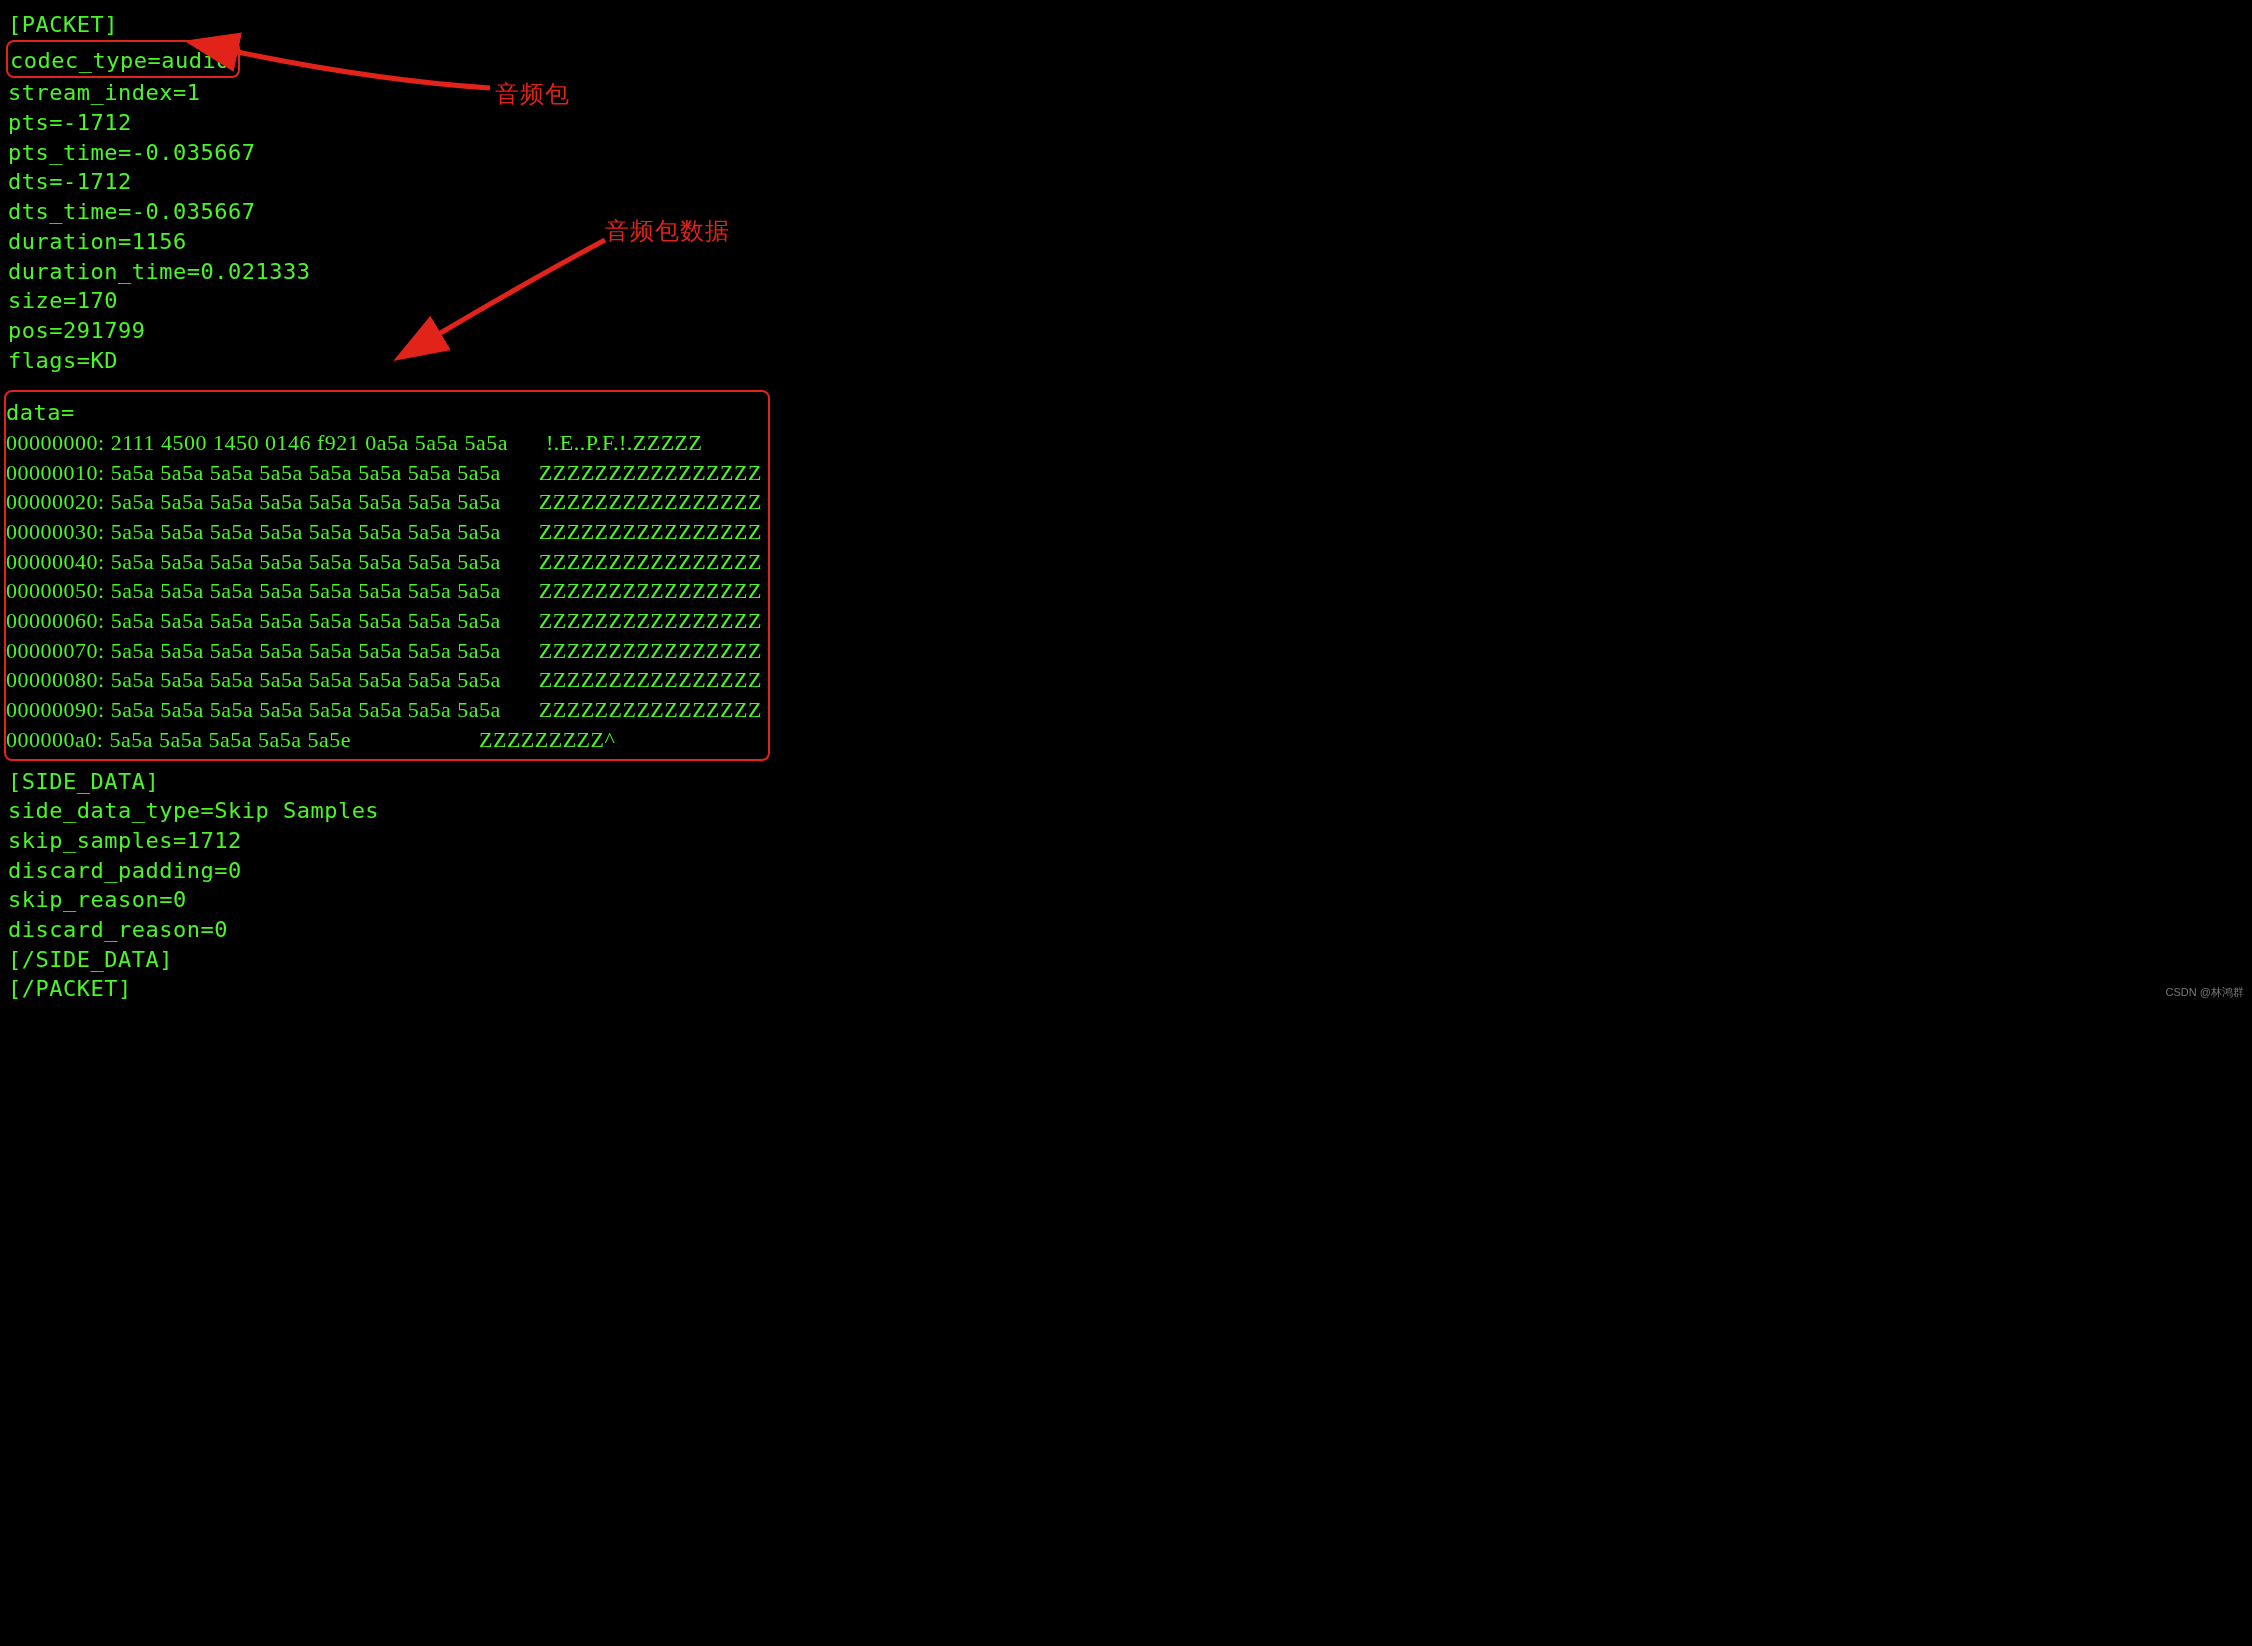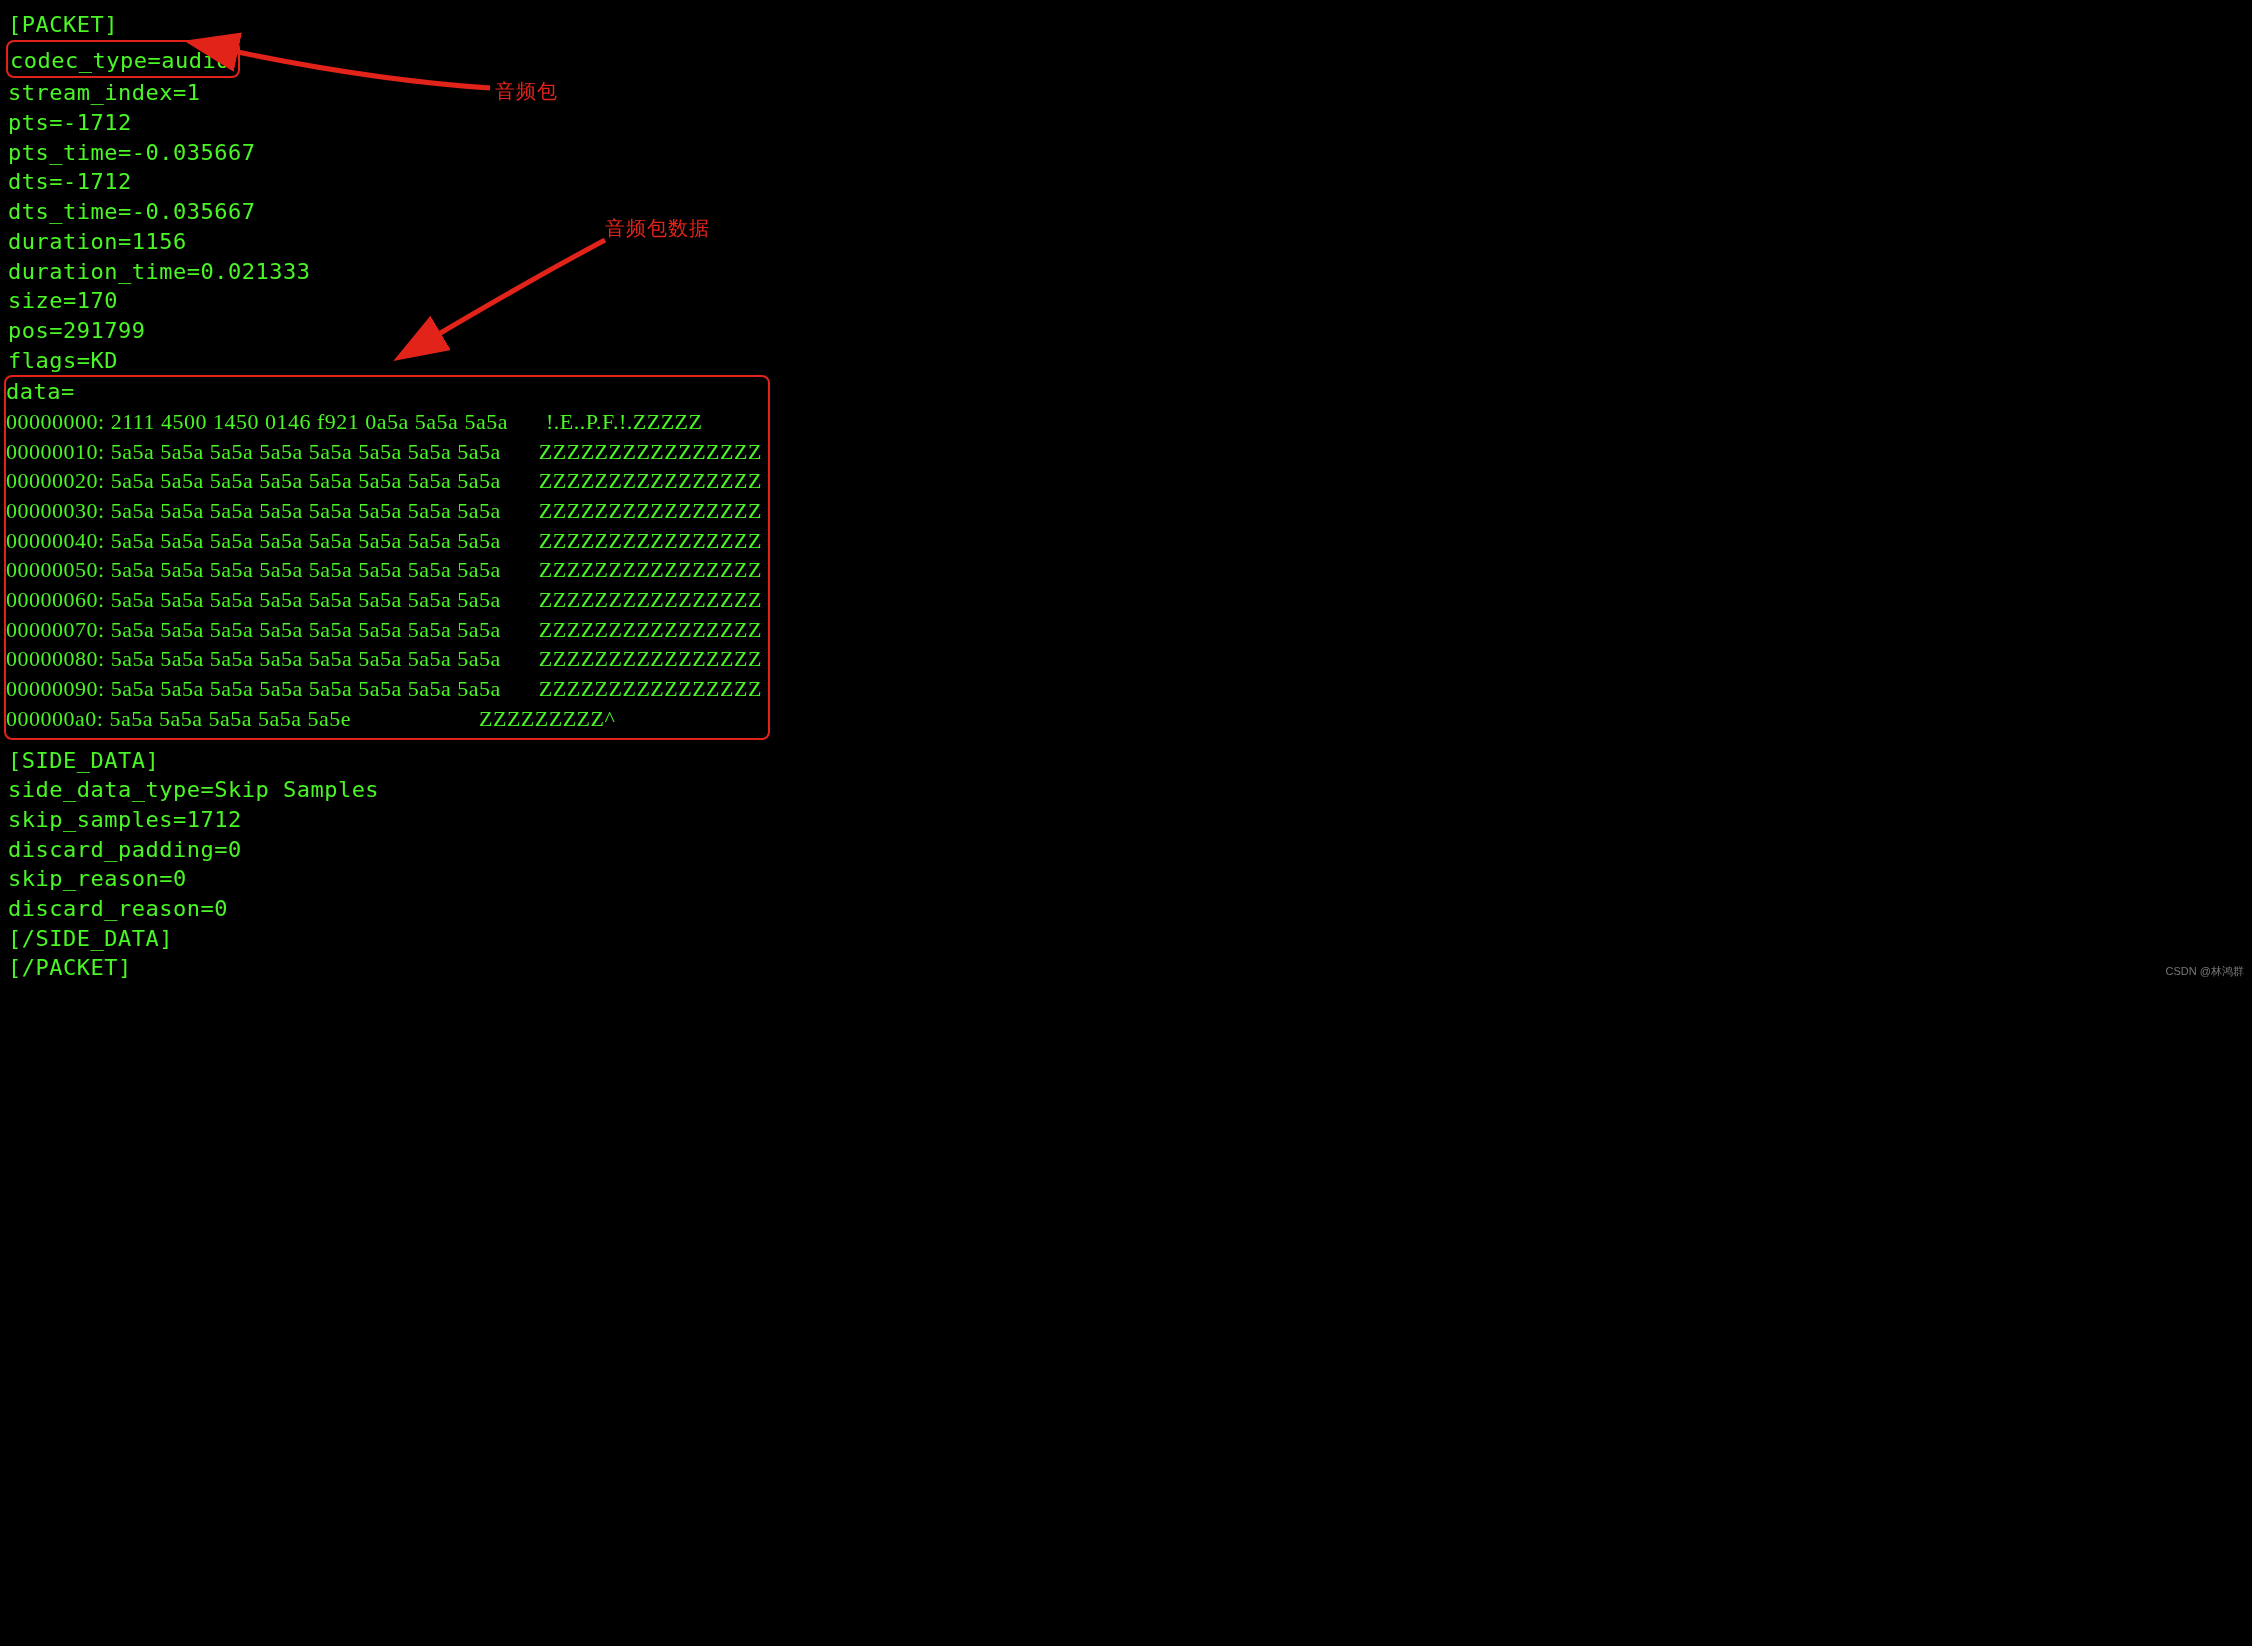--- a/index.html
+++ b/index.html
@@ -19,31 +19,31 @@
     .box-codec {
       display: inline-block;
       border: 2px solid #e2231a;
       border-radius: 8px;
       padding: 4px 8px 1px 2px;
       margin-left: -2px;
     }
     .box-data {
       border: 2px solid #e2231a;
       border-radius: 8px;
-      padding: 0 6px 4px 0;
-      margin: 0 0 6px -4px;
+      padding: 6px 6px 4px 0;
+      margin: 15px 0 6px -4px;
       width: fit-content;
     }
     .hexrow { white-space: pre; font-family: Liberation Serif, serif; }
     .hex-ascii { margin-left: 38px; }
     .ann {
       position: absolute;
       color: #e2231a;
       font-family: -apple-system,"PingFang SC","Microsoft YaHei",sans-serif;
-      font-size: 20px;
+      font-size: 24px;
       letter-spacing: 1px;
     }
     svg.arrow {
       position: absolute;
       overflow: visible;
       pointer-events: none;
     }
     .watermark {
       position: absolute;
       right: 8px;

